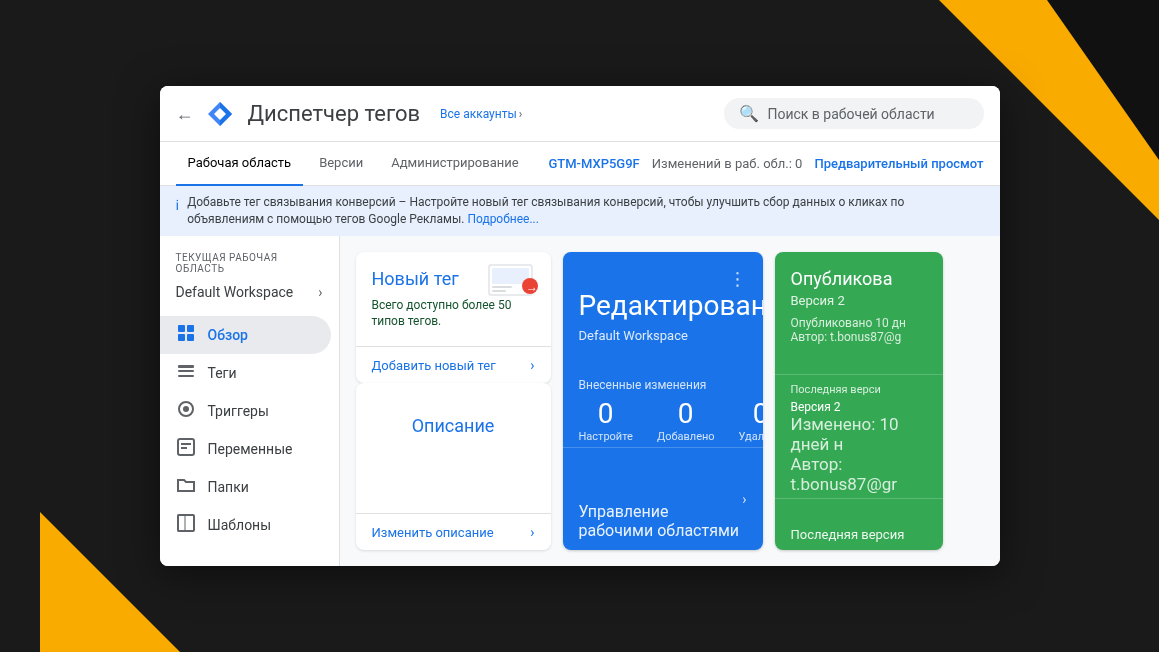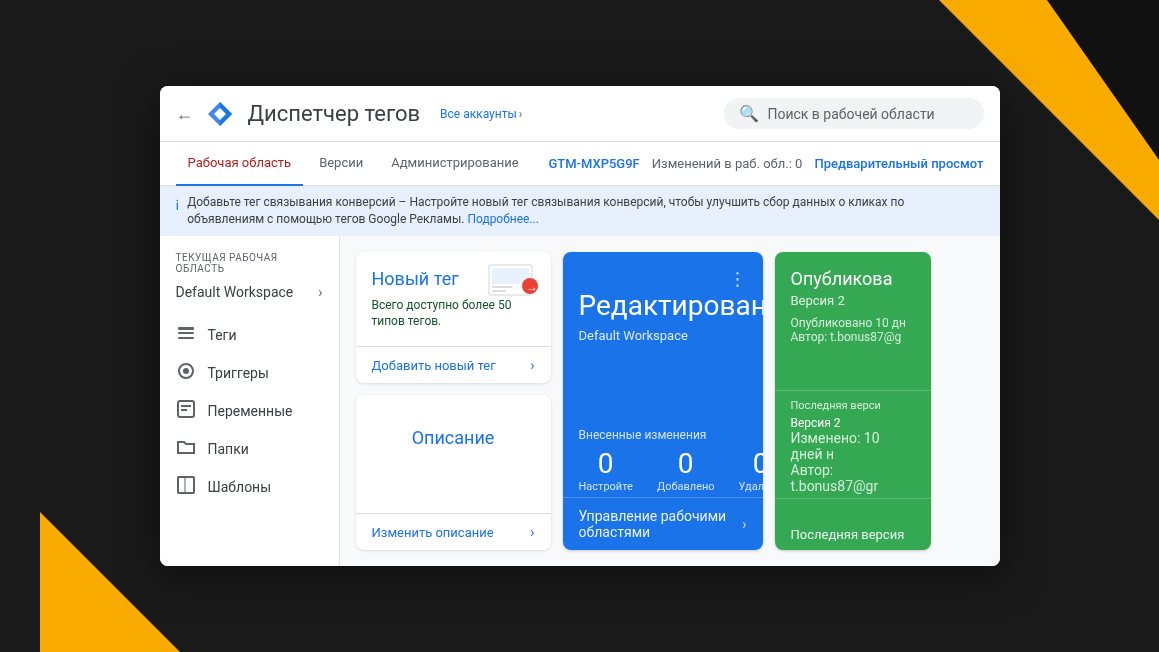--- a/index.html
+++ b/index.html
@@ -125,21 +125,21 @@
       color: #5f6368;
       padding: 0 12px;
       height: 44px;
       display: flex;
       align-items: center;
       cursor: pointer;
       border-bottom: 2px solid transparent;
       margin-right: 4px;
     }
     .nav-tab.active {
-      color: #b91c1c;
+      color: #000000;
       border-bottom: 2px solid #1a73e8;
     }
     .nav-tab-divider {
       margin-left: auto;
       display: flex;
       align-items: center;
       gap: 12px;
     }
     .gtm-id {
       font-size: 13px;
@@ -382,31 +382,32 @@
     }
     .edit-card-action {
       display: flex;
       align-items: center;
       justify-content: space-between;
       padding: 10px 16px;
       border-top: 1px solid rgba(255,255,255,0.2);
       cursor: pointer;
     }
     .edit-card-action-text {
-      font-size: 14px;
+      font-size: 16px;
       color: rgba(255,255,255,0.9);
+      margin-top: 44px;
     }
     .edit-card-action-arrow {
       color: rgba(255,255,255,0.8);
       font-size: 14px;
     }
 
     
     .card-published {
-      width: 156px;
+      width: 168px;
       flex-shrink: 0;
       background: #34a853;
       border-radius: 8px;
       box-shadow: 0 1px 3px rgba(0,0,0,0.2);
       display: flex;
       flex-direction: column;
       overflow: hidden;
     }
     .pub-card-header {
       padding: 16px;
@@ -434,42 +435,41 @@
     .pub-last-title {
       font-size: 11px;
       color: rgba(255,255,255,0.8);
       margin-bottom: 4px;
     }
     .pub-last-version {
       font-size: 12px;
       color: #fff;
     }
     .pub-last-date {
-      font-size: 14px;
+      font-size: 17px;
       color: rgba(255,255,255,0.8);
     }
     .pub-action {
       display: flex;
       align-items: center;
       justify-content: space-between;
       padding: 8px 16px;
       border-top: 1px solid rgba(255,255,255,0.2);
       cursor: pointer;
     }
     .pub-action-text {
       font-size: 13px;
       color: rgba(255,255,255,0.9);
       margin-top: 20px;
     }
 
     
     .cards-column {
       display: flex;
       flex-direction: column;
-      gap: 12px;
     }
   </style>
 </head>
 <body>
 
 <div class="bg-shape-yellow"></div>
 <div class="bg-shape-dark"></div>
 <div class="bg-shape-yellow2"></div>
 
 <div class="browser-window">
@@ -518,20 +518,31 @@
     <div class="sidebar">
       <div class="workspace-section">
         <div class="workspace-label">ТЕКУЩАЯ РАБОЧАЯ ОБЛАСТЬ</div>
         <div class="workspace-selector">
           <span>Default Workspace</span>
           <span class="workspace-arrow">›</span>
         </div>
       </div>
 
       <div class="sidebar-nav">
+        <div class="sidebar-item active">
+          <span class="sidebar-item-icon">
+            <svg width="18" height="18" viewBox="0 0 18 18">
+                <rect x="1" y="1" width="7" height="7" fill="#1a73e8" rx="1"></rect>
+                <rect x="10" y="1" width="7" height="7" fill="#1a73e8" rx="1"></rect>
+                <rect x="1" y="10" width="7" height="7" fill="#1a73e8" rx="1"></rect>
+                <rect x="10" y="10" width="7" height="7" fill="#1a73e8" rx="1"></rect>
+              </svg>
+          </span>
+          <span>Обзор</span>
+        </div>
         <div class="sidebar-item">
           <span class="sidebar-item-icon">
             <svg width="18" height="18" viewBox="0 0 18 18">
                 <rect x="1" y="3" width="16" height="3" fill="#5f6368" rx="1"></rect>
                 <rect x="1" y="8" width="16" height="2" fill="#5f6368" rx="1"></rect>
                 <rect x="1" y="13" width="16" height="2" fill="#5f6368" rx="1"></rect>
               </svg>
           </span>
           <span>Теги</span>
         </div>

